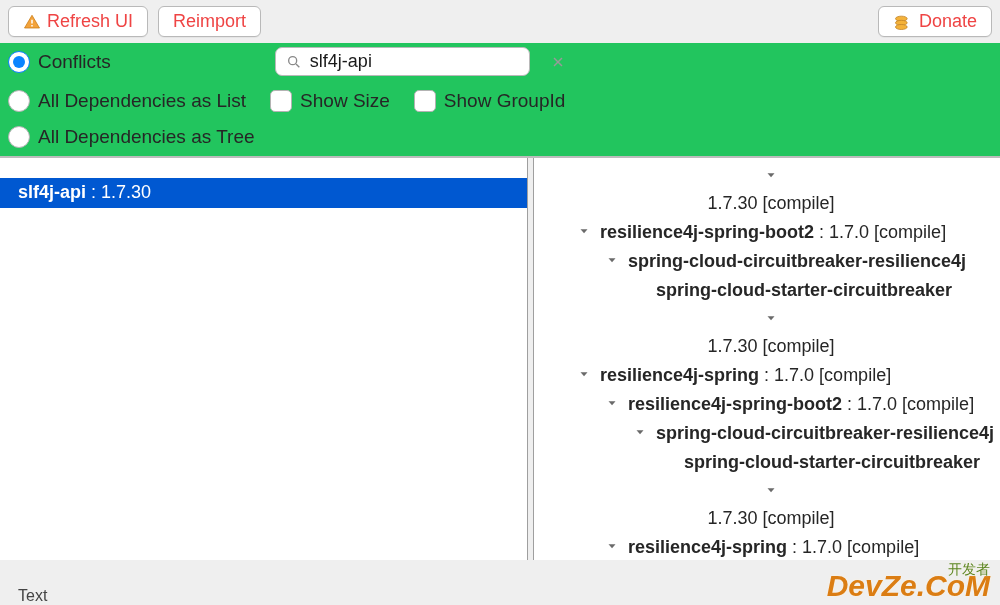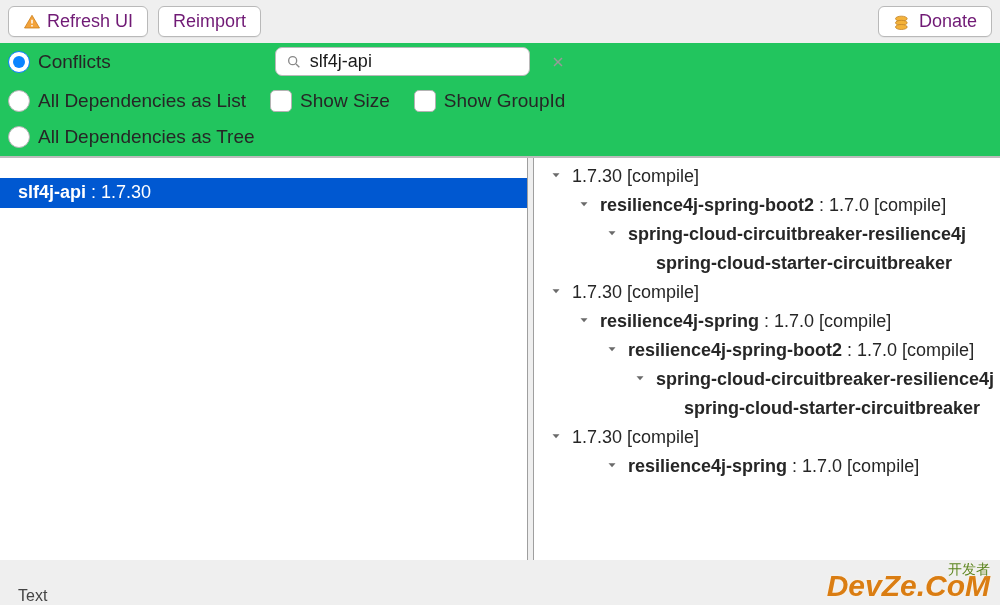--- a/index.html
+++ b/index.html
@@ -22,21 +22,21 @@
     }
     .btn {
       display: inline-flex;
       align-items: center;
       gap: 6px;
       background: #ffffff;
       border: 1px solid #b9b9b9;
       border-radius: 6px;
       padding: 4px 14px;
       font-size: 18px;
-      color: #701a75;
+      color: #ef4444;
       box-shadow: 0 1px 0 rgba(0,0,0,0.04);
     }
     .spacer { flex: 1; }
     .warn-icon svg { width: 18px; height: 18px; display: block; }
     .donate-icon svg { width: 20px; height: 20px; display: block; }
     .filter-row {
       display: flex;
       flex-direction: column;
       padding: 4px 8px 8px 8px;
       gap: 14px;
@@ -137,21 +137,21 @@
       gap: 6px;
       padding: 2px 0 6px 0;
       font-size: 18px;
       white-space: nowrap;
     }
     .tree-row .chev {
       width: 20px; text-align: center;
       color: #555;
     }
     .chev svg { width: 14px; height: 14px; display: inline-block; }
-    .ind-0 { padding-left: 10px; }
+    .ind-0 { padding-left: 10px; flex-direction: column; }
     .ind-1 { padding-left: 38px; }
     .ind-2 { padding-left: 66px; }
     .ind-3 { padding-left: 94px; }
     .ind-4 { padding-left: 122px; }
     .bottom-tabs {
       position: absolute;
       left: 18px;
       bottom: 0;
       font-size: 16px;
       color: #444;

